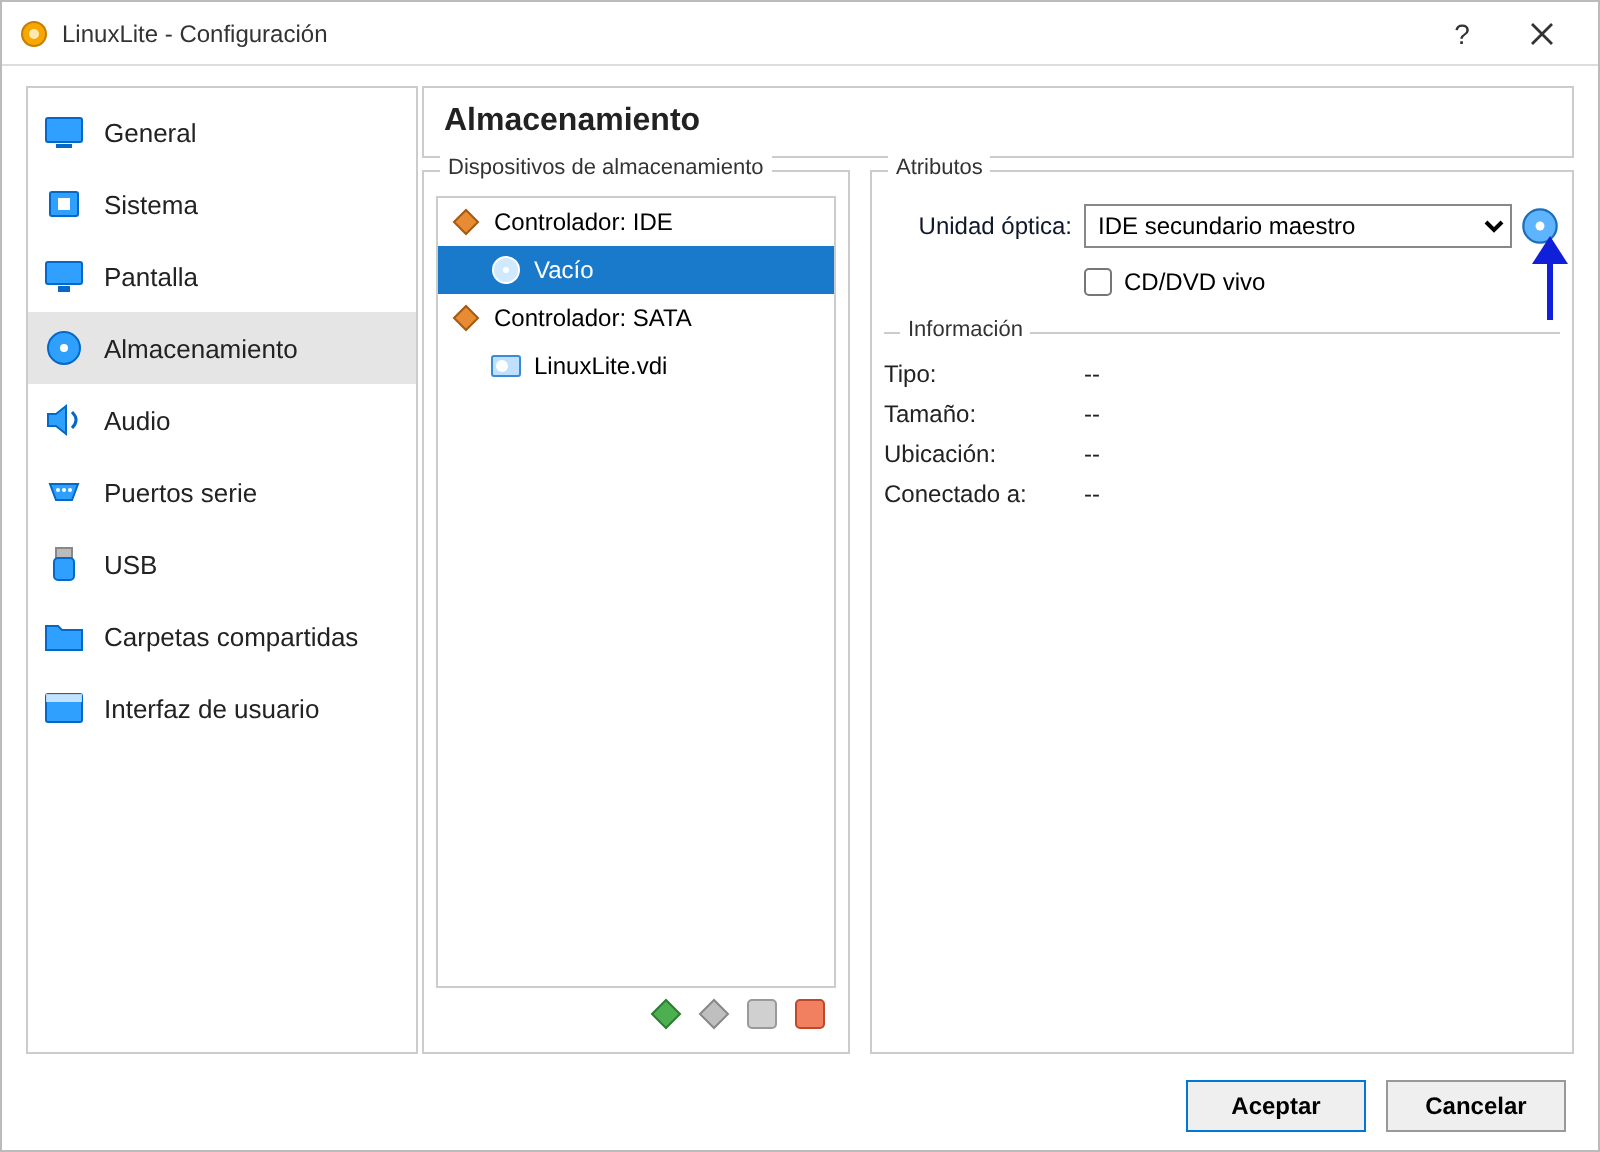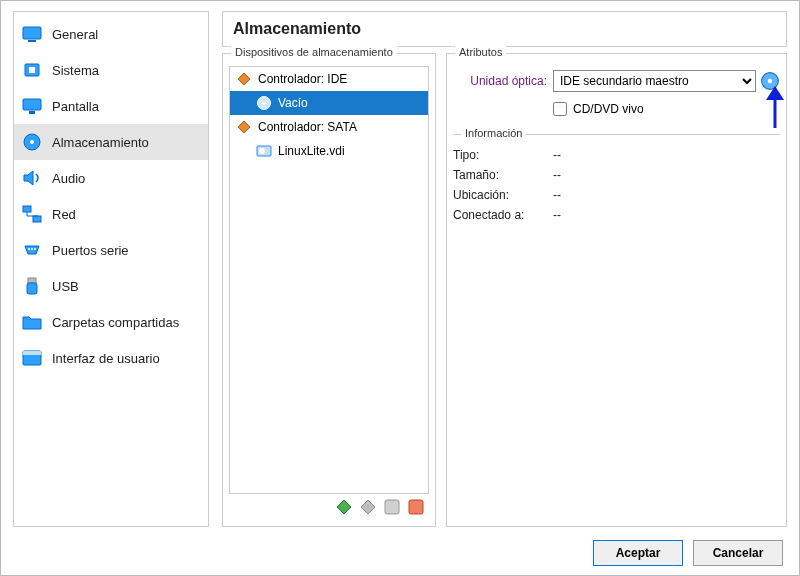--- a/index.html
+++ b/index.html
@@ -2,21 +2,21 @@
 <html><head>
 <meta charset="utf-8">
 <style>
 * { box-sizing: border-box; margin: 0; padding: 0; font-family: "Segoe UI", Tahoma, sans-serif; font-size: 12px; }
 body { background: #fff; width: 800px; height: 576px; overflow: hidden; }
 .window { width: 800px; height: 576px; border: 1px solid #bbb; background: #fff; display: flex; flex-direction: column; }
 .titlebar { height: 32px; display: flex; align-items: center; padding: 0 8px; border-bottom: 1px solid #ddd; }
 .titlebar .ticon { width: 16px; height: 16px; margin-right: 6px; }
 .titlebar .title { flex: 1; font-size: 12px; color: #333; }
 .titlebar .tbtn { width: 40px; height: 28px; display: flex; align-items: center; justify-content: center; color: #333; font-size: 14px; }
-.content { flex: 1; display: flex; padding: 10px 12px 4px 12px; gap: 13px; }
+.content { flex: 1; display: flex; padding: 10px 12px 4px 12px; gap: 2px; }
 .sidebar { width: 196px; border: 1px solid #ccc; background: #fff; padding: 4px 0; }
 .side-item { display: flex; align-items: center; height: 36px; padding: 0 8px; gap: 10px; cursor: default; }
 .side-item.selected { background: #e5e5e5; }
 .side-item .sicon { width: 20px; height: 18px; flex-shrink: 0; }
 .side-item .slabel { color: #222; font-size: 13px; }
 .main { flex: 1; display: flex; flex-direction: column; gap: 6px; }
 .header-box { border: 1px solid #ccc; padding: 8px 10px; }
 .header-box h1 { font-size: 16px; font-weight: bold; color: #222; }
 .panels { flex: 1; display: flex; gap: 10px; min-height: 0; }
 .group { border: 1px solid #ccc; position: relative; padding: 10px 6px 6px 6px; display: flex; flex-direction: column; }
@@ -26,21 +26,21 @@
 .tree-row { display: flex; align-items: center; height: 24px; padding: 0 4px; gap: 6px; }
 .tree-row.level1 { padding-left: 6px; }
 .tree-row.level2 { padding-left: 26px; }
 .tree-row.selected { background: #1979ca; color: #ffffff; }
 .tree-row .ticon2 { width: 16px; height: 16px; flex-shrink: 0; }
 .tree-row .tlabel { font-size: 12px; }
 .dev-toolbar { height: 26px; display: flex; align-items: center; justify-content: flex-end; gap: 6px; padding: 0 4px; }
 .dev-toolbar .dicon { width: 18px; height: 18px; }
 .attrs { flex: 1; }
 .attr-row { display: flex; align-items: center; margin-top: 6px; }
-.attr-label { width: 100px; text-align: right; padding-right: 6px; font-size: 12px; color: #701a75; }
+.attr-label { width: 100px; text-align: right; padding-right: 6px; font-size: 12px; color: #0f172a; }
 .attr-field { flex: 1; display: flex; align-items: center; gap: 4px; }
 select.combo { flex: 1; height: 22px; border: 1px solid #888; background: #fff; font-size: 12px; padding: 0 2px; }
 .disc-btn { width: 20px; height: 20px; display:flex; align-items:center; justify-content:center; }
 .checkbox-row { display: flex; align-items: center; gap: 6px; margin-top: 10px; padding-left: 100px; }
 .checkbox-row input { width: 14px; height: 14px; }
 .info-group { border: 1px solid #ccc; position: relative; margin-top: 14px; padding: 10px 8px; }
 .info-label { position: absolute; top: -8px; left: 8px; background: #fff; padding: 0 4px; font-size: 11px; color: #333; }
 .info-row { display: flex; align-items: center; height: 20px; }
 .info-row .il { width: 100px; text-align: left; padding-right: 6px; color: #222; }
 .info-row .iv { color: #222; }
@@ -48,20 +48,35 @@
 .footer { height: 44px; display: flex; align-items: center; justify-content: flex-end; padding: 0 16px; gap: 10px; border-top: 0; }
 button.dlg { min-width: 90px; height: 26px; border: 1px solid #999; background: #efefef; font-size: 12px; font-weight: bold; }
 button.dlg.default { border: 1px solid #0078d7; }
 .info-border-off { border: none; padding-left: 0; padding-right:0; }
 </style>
 </head>
 <body>
 
 <div class="window">
 
+  <div class="titlebar">
+    <span class="ticon">
+      <svg viewBox="0 0 16 16">
+          <circle cx="8" cy="8" r="6" fill="#f6a800" stroke="#c77d00"></circle>
+          <circle cx="8" cy="8" r="2.5" fill="#ffe9b3"></circle>
+        </svg>
+    </span>
+    <span class="title">LinuxLite - Configuración</span>
+    <div class="tbtn">?</div>
+    <div class="tbtn">
+      <svg width="12" height="12" viewBox="0 0 12 12">
+          <path d="M1 1 L11 11 M11 1 L1 11" stroke="#333" stroke-width="1.4"></path>
+        </svg>
+    </div>
+  </div>
 
   <div class="content">
 
     <div class="sidebar">
       <div class="side-item">
         <span class="sicon"><svg viewBox="0 0 20 18">
               <rect x="1" y="2" width="18" height="12" rx="1" fill="#30a0ff" stroke="#0468c9"></rect>
               <rect x="6" y="15" width="8" height="2" fill="#0468c9"></rect>
             </svg></span>
         <span class="slabel">General</span>
@@ -86,28 +101,20 @@
               <circle cx="10" cy="9" r="2" fill="#fff"></circle>
             </svg></span>
         <span class="slabel">Almacenamiento</span>
       </div>
       <div class="side-item">
         <span class="sicon"><svg viewBox="0 0 20 18">
               <path d="M2 6 h4 l5 -4 v14 l-5 -4 h-4 z" fill="#30a0ff" stroke="#0468c9"></path>
               <path d="M14 5 q4 4 0 8" fill="none" stroke="#0468c9" stroke-width="1.5"></path>
             </svg></span>
         <span class="slabel">Audio</span>
-      </div>
-      <div class="side-item">
-        <span class="sicon"><svg viewBox="0 0 20 18">
-              <rect x="1" y="1" width="8" height="6" fill="#30a0ff" stroke="#0468c9"></rect>
-              <rect x="11" y="11" width="8" height="6" fill="#30a0ff" stroke="#0468c9"></rect>
-              <path d="M5 7 v4 h10 v-1" fill="none" stroke="#0468c9"></path>
-            </svg></span>
-        <span class="slabel">Red</span>
       </div>
       <div class="side-item">
         <span class="sicon"><svg viewBox="0 0 20 18">
               <path d="M3 5 h14 l-3 8 h-8 z" fill="#30a0ff" stroke="#0468c9"></path>
               <circle cx="7" cy="8" r="1" fill="#fff"></circle>
               <circle cx="10" cy="8" r="1" fill="#fff"></circle>
               <circle cx="13" cy="8" r="1" fill="#fff"></circle>
             </svg></span>
         <span class="slabel">Puertos serie</span>
       </div>

